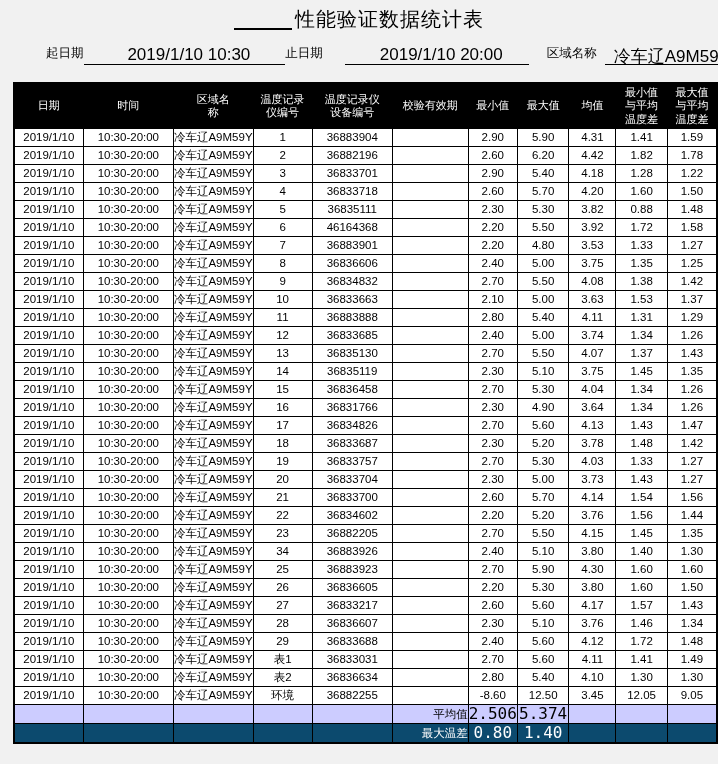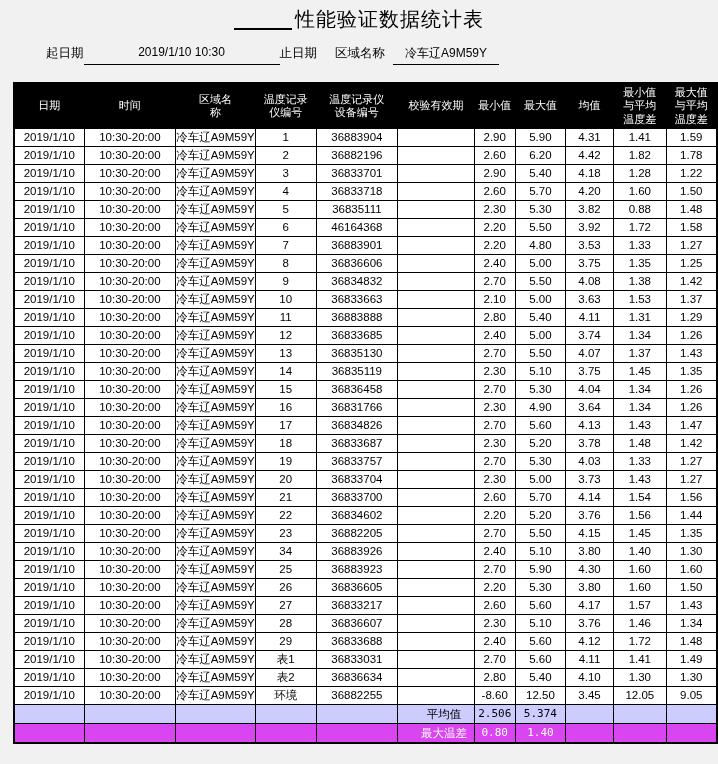--- a/index.html
+++ b/index.html
@@ -29,22 +29,22 @@
     display:flex;
     margin-top:15px;height:20px;
     font-size:12.5px;white-space:nowrap;
   }
   .meta-label{padding-bottom:1px;}
   .lbl-start{margin-left:46px;}
   .lbl-end{}
   .lbl-area{margin-left:18px;}
   .meta-value{
     border-bottom:1px solid #000;
-    text-align:center;font-size:12px;
-    padding-bottom:1px;overflow:hidden;
+    text-align:center;font-size:17px;
+    padding-bottom:1px;overflow:hidden;padding-left:9px;
   }
   .w1{width:196px;}
   .w2{width:178px;margin-left:22px;}
   .w3{width:106px;margin-left:8px;text-align:center;}
   
   table{
     border-collapse:collapse;table-layout:fixed;
     margin:17px 0 0 13px;
     background:#fff;
     border:2px solid #000;
@@ -60,37 +60,38 @@
     white-space:pre-line;vertical-align:middle;
     height:44px;padding:0 1px;text-align:center;
   }
   tbody td{
     height:17px;font-size:11.5px;line-height:17px;
     text-align:center;white-space:nowrap;padding:0;
     background:#fff;
   }
   tbody td.clip{padding:0;}
   tr.sum-light td{background:#ccccff;}
-  tr.sum-dark td{background:#d946ef;color:#fff;}
+  tr.sum-dark td{background:#0c4a6e;color:#fff;}
   tr.sum-light td,tr.sum-dark td{height:18px;line-height:18px;}
-  td.sum-label{text-align:center;padding-left:16px;}
-  td.mono{font-family:"DejaVu Sans Mono",monospace;font-size:11px;}
+  td.sum-label{text-align:right;padding-left:16px;}
+  td.mono{font-family:"DejaVu Sans Mono",monospace;font-size:16px;}
 </style>
 </head>
 <body>
 
 <div class="title-row">
   <span class="title-blank"></span>
   <span class="title-text">性能验证数据统计表</span>
 </div>
 
 <div class="meta-row">
   <span class="meta-label lbl-start">起日期</span>
   <span class="meta-value w1">2019/1/10 10:30</span>
   <span class="meta-label lbl-end">止日期</span>
+  <span class="meta-value w2">2019/1/10 20:00</span>
   <span class="meta-label lbl-area">区域名称</span>
   <span class="meta-value w3">冷车辽A9M59Y</span>
 </div>
 
 <table>
   <colgroup>
     <col class="c1">
       <col class="c2">
       <col class="c3">
       <col class="c4">

